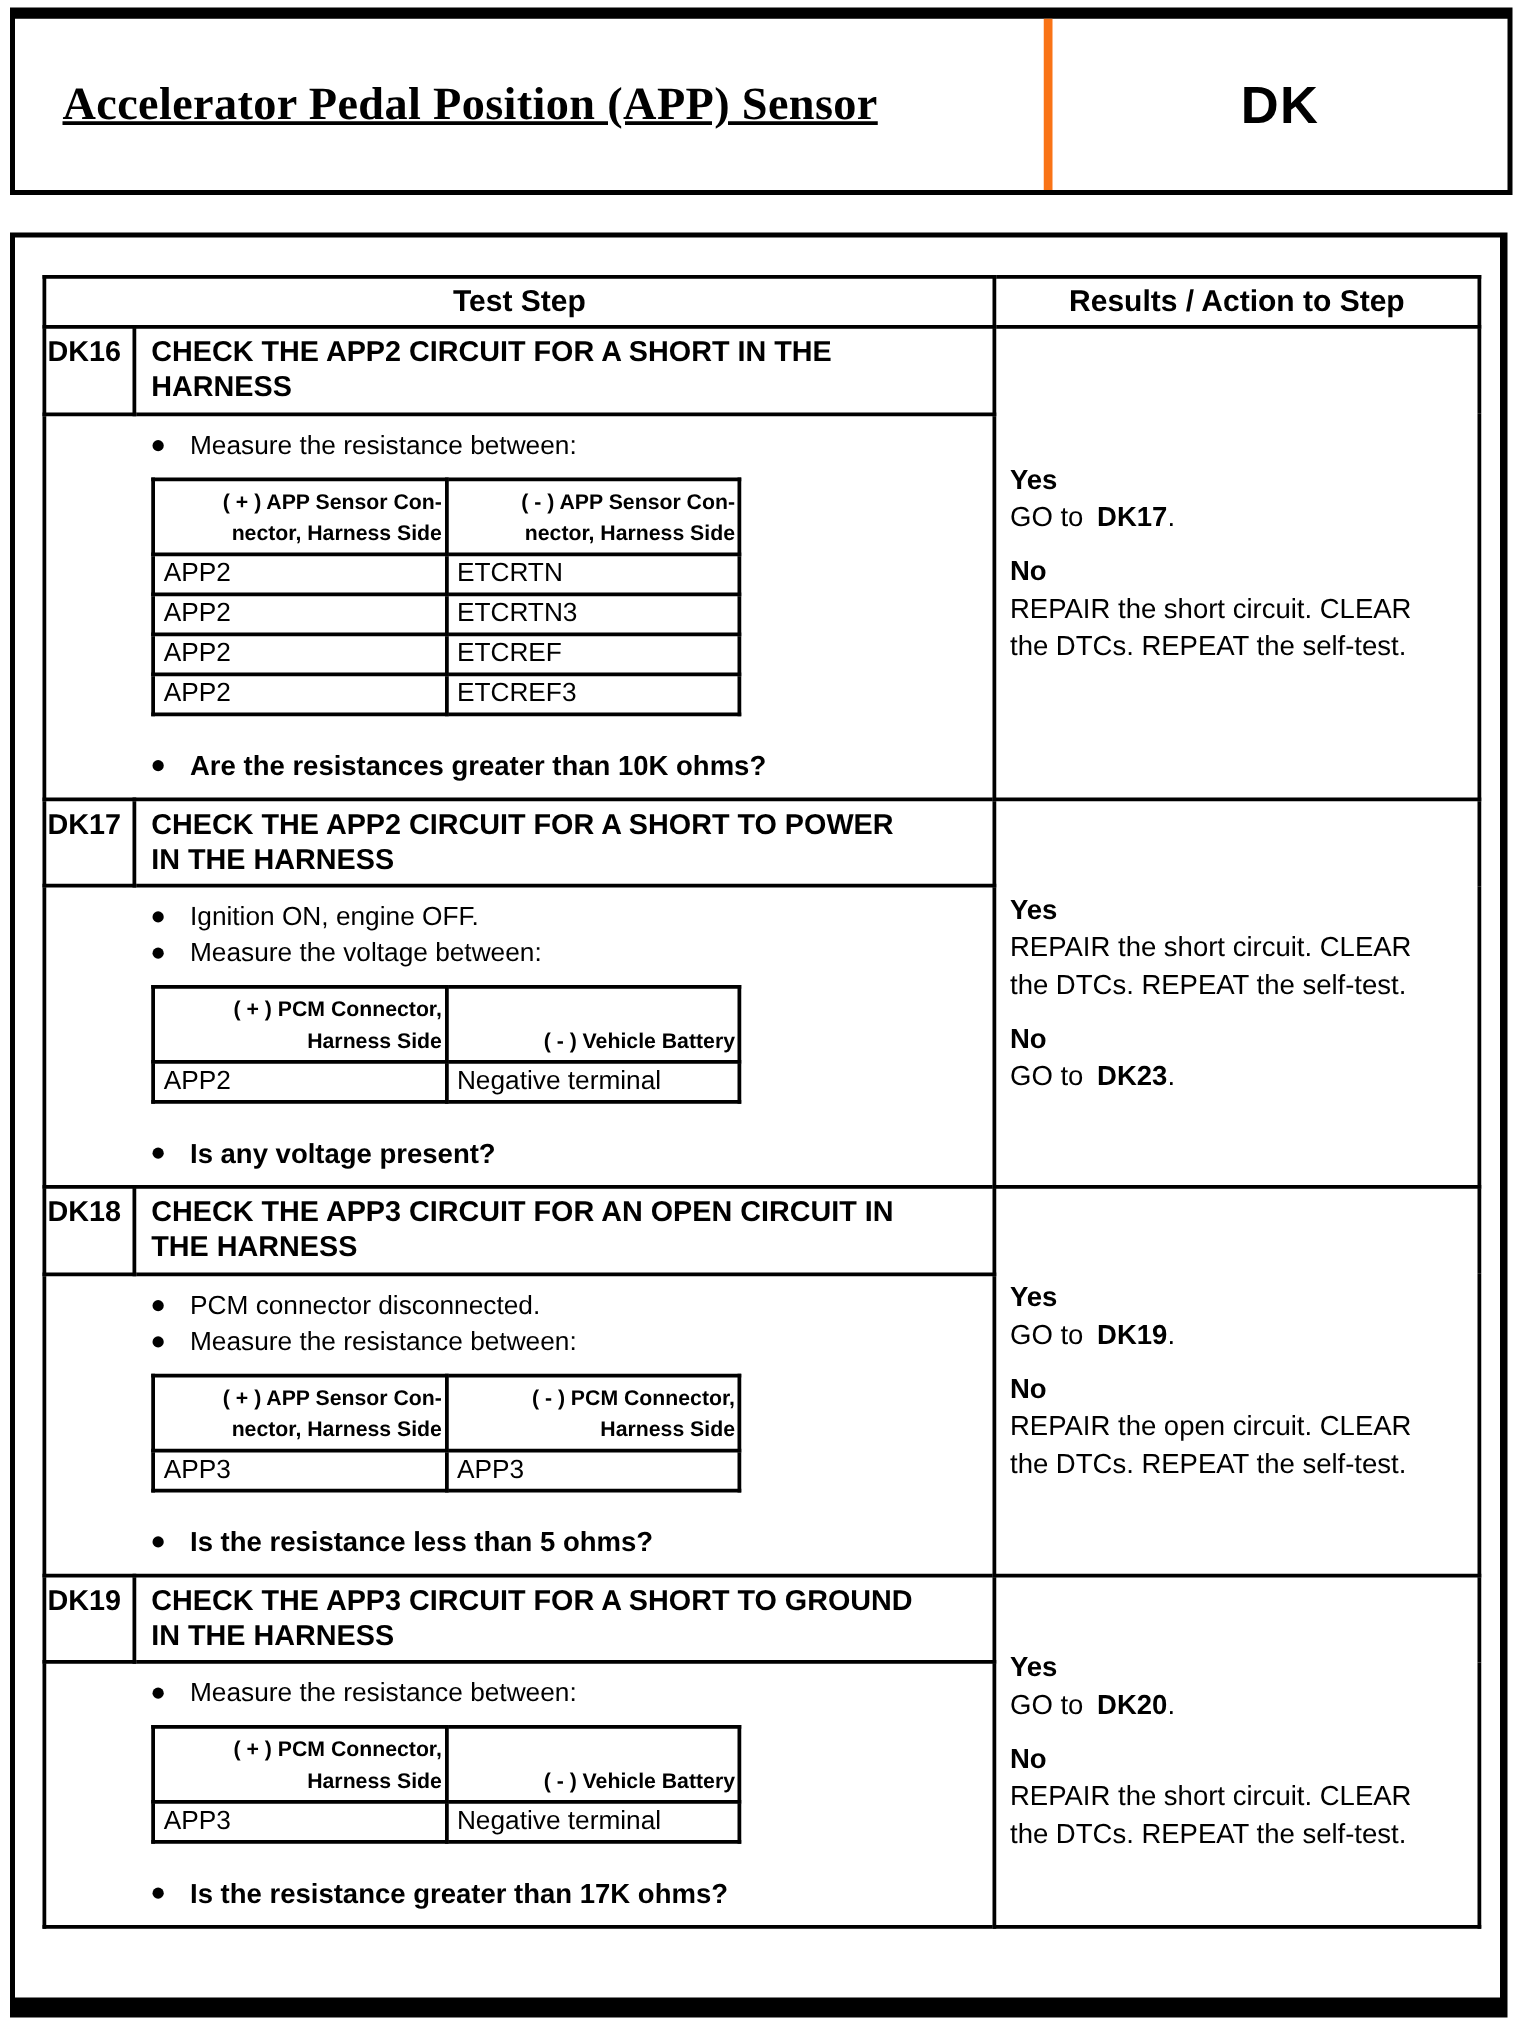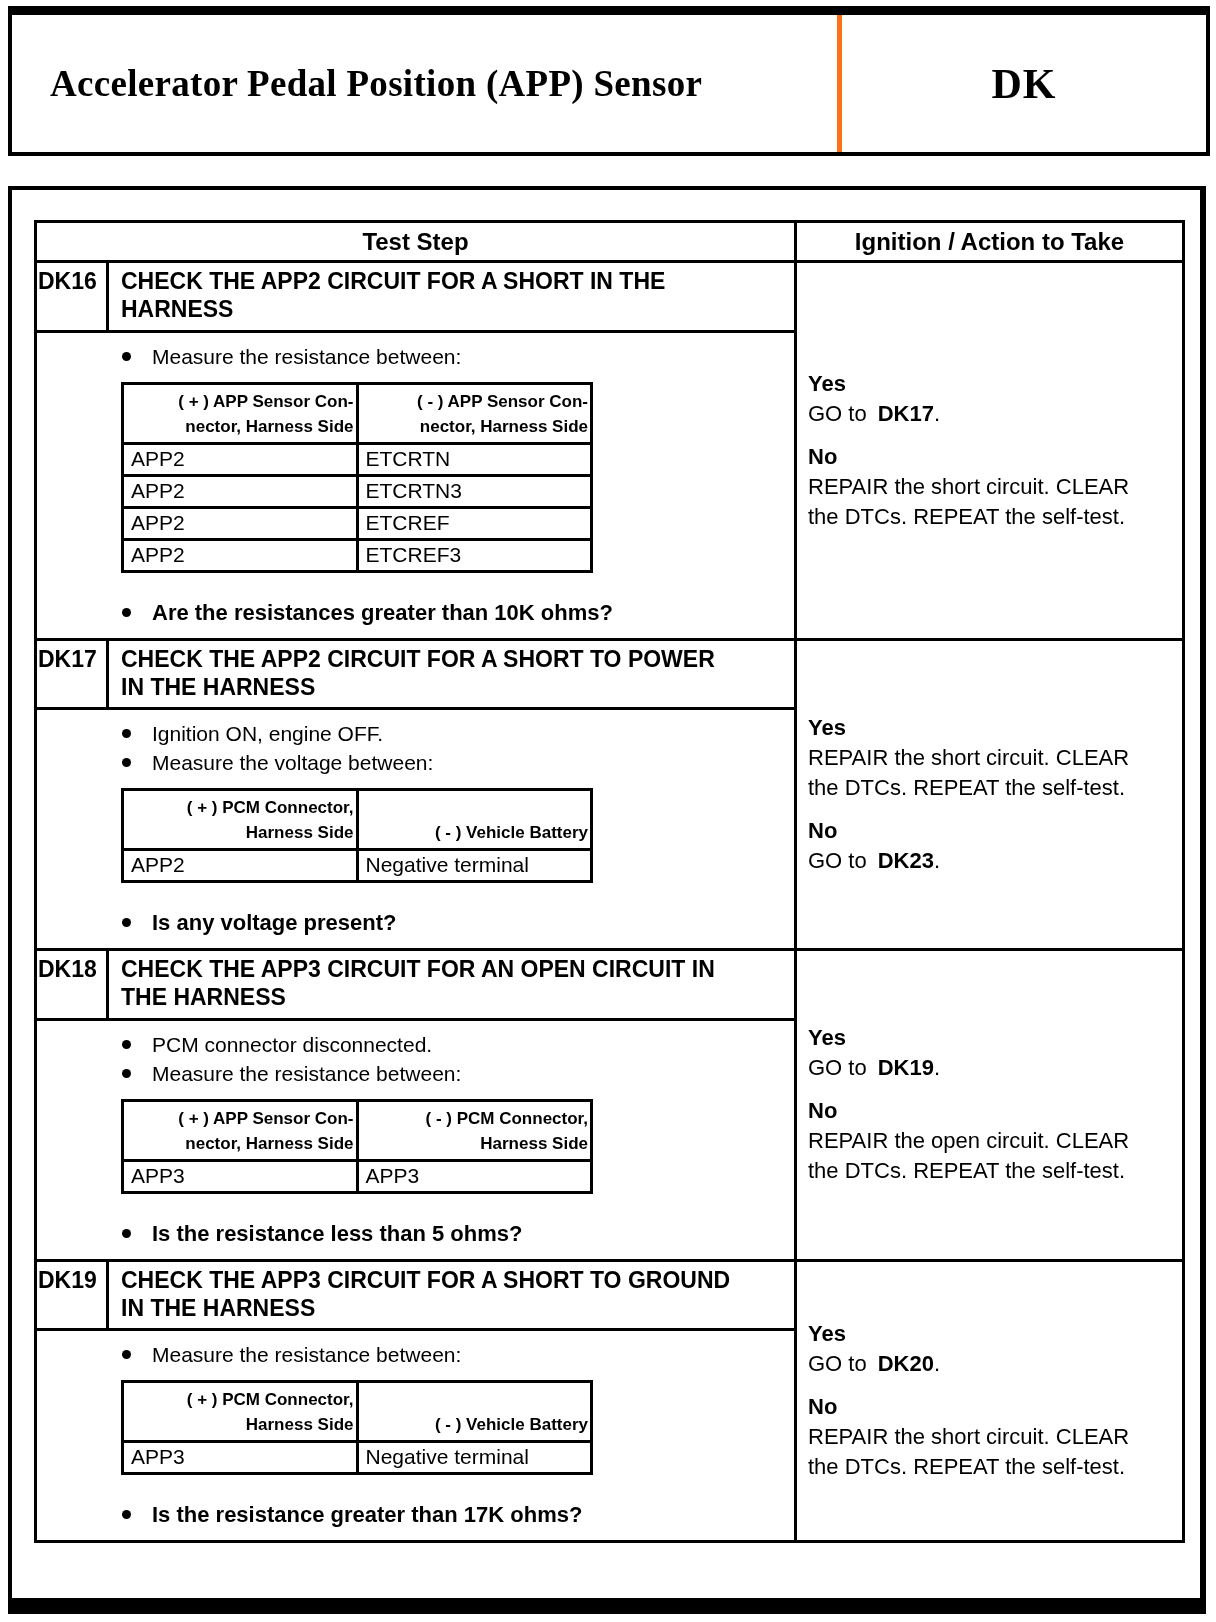--- a/index.html
+++ b/index.html
@@ -15,29 +15,30 @@
   .header-box {
     position: absolute; left: 8px; top: 6px;
     width: 1202px; height: 150px;
     border: 4px solid #000; border-top-width: 9px;
     display: flex;
   }
   .header-title {
     flex: 0 0 69.5%;
     display: flex; align-items: center;
     padding-left: 38px;
-    border-right: 5px solid #f97316;
+    border-right: 7px solid #f97316;
     font-family: "Liberation Serif", serif;
     font-weight: bold; font-size: 37px; letter-spacing: .3px;
     white-space: nowrap;
+    text-decoration: underline;
   }
   .header-code {
     flex: 1;
     display: flex; align-items: center; justify-content: center;
-    font-family: Liberation Serif, serif;
+    font-family: Liberation Sans, sans-serif;
     font-weight: bold; font-size: 42px; letter-spacing: 1px;
   }
 
   
   .main-box {
     position: absolute; left: 8px; top: 186px;
     width: 1198px; height: 1428px;
     border: 4px solid #000;
     border-right-width: 6px;
     border-bottom-width: 16px;
@@ -110,21 +111,21 @@
 
 <table class="test-table">
   <colgroup>
         <col style="width:72px">
         <col style="width:688px">
         <col style="width:388px">
       </colgroup>
   <thead>
     <tr>
       <th colspan="2">Test Step</th>
-      <th>Ignition / Action to Take</th>
+      <th>Results / Action to Step</th>
     </tr>
   </thead>
   <tbody>
 
     <tr>
       <td class="stepnum">DK16</td>
       <td class="steptitle">CHECK THE APP2 CIRCUIT FOR A SHORT IN THE
 HARNESS</td>
       <td class="results" rowspan="2">
         <div class="rgroup">

